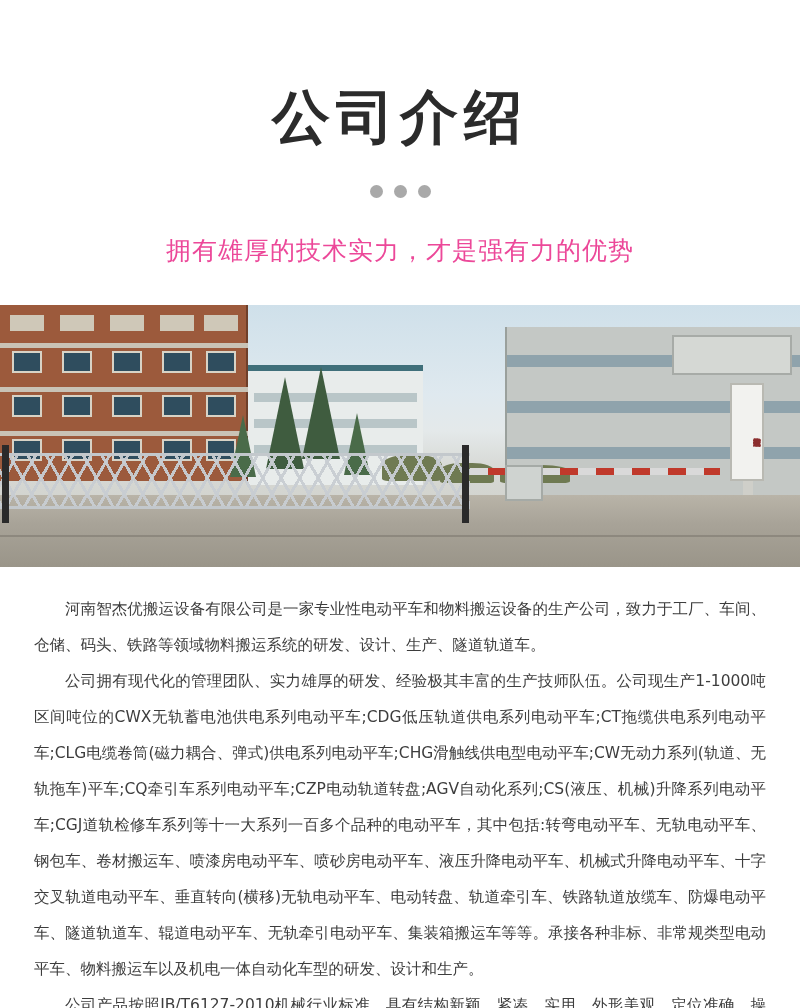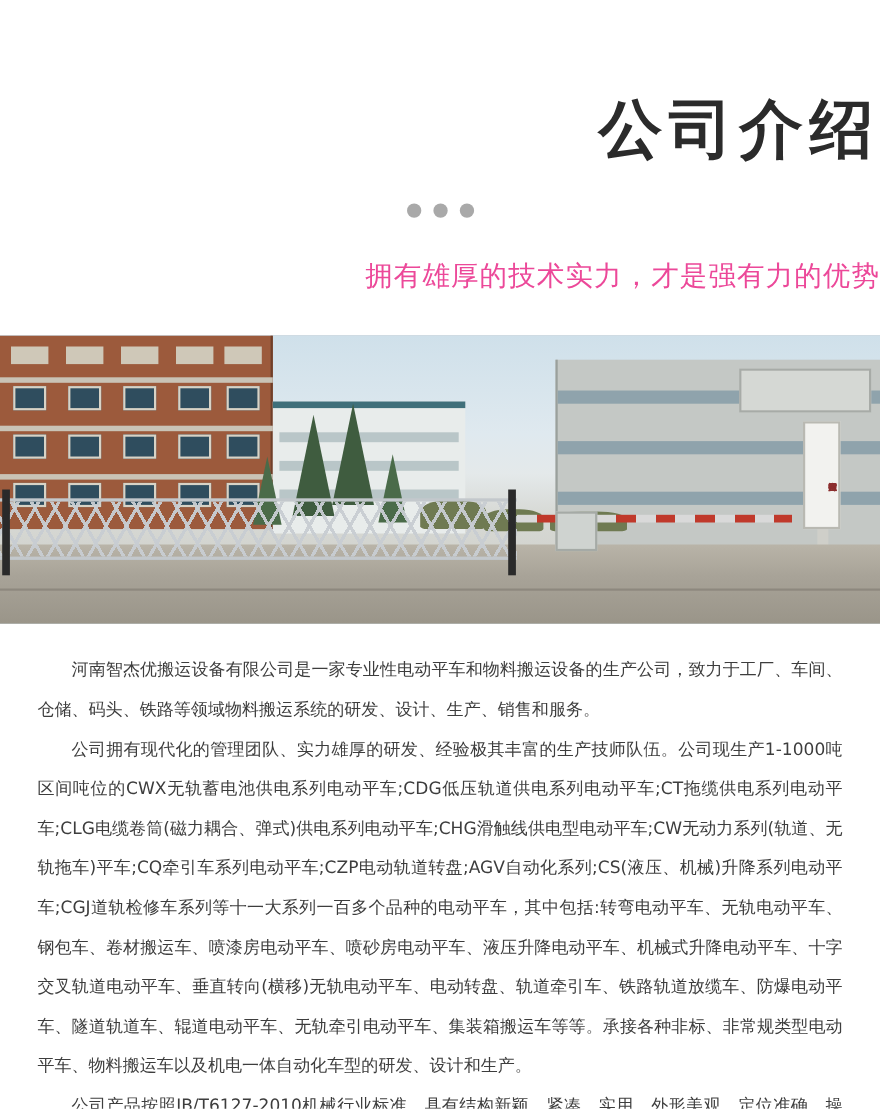--- a/index.html
+++ b/index.html
@@ -18,21 +18,21 @@
   .page {
     width: 800px;
     height: 1008px;
     position: relative;
     background: #ffffff;
   }
 
   
   .header {
     padding-top: 84px;
-    text-align: right;
+    text-align: center;
   }
   .title {
     font-size: 58px;
     font-weight: bold;
     letter-spacing: 6px;
     color: #2b2b2b;
     line-height: 1.15;
     margin: 0;
     font-family: "DejaVu Sans", "Liberation Sans", sans-serif;
   }
@@ -300,18 +300,18 @@
     <div class="road-line"></div>
 
     <div class="barrier"></div>
     <div class="guard-box"></div>
     <div class="gate"></div>
     <div class="gate-post" style="left:2px;"></div>
     <div class="gate-post" style="left:462px;"></div>
   </div>
 
   <div class="content">
-    <p>河南智杰优搬运设备有限公司是一家专业性电动平车和物料搬运设备的生产公司，致力于工厂、车间、仓储、码头、铁路等领域物料搬运系统的研发、设计、生产、销售和服务。</p>
+    <p>河南智杰优搬运设备有限公司是一家专业性电动平车和物料搬运设备的生产公司，致力于工厂、车间、仓储、码头、铁路等领域物料搬运系统的研发、设计、生产、隧道轨道车。</p>
     <p>公司拥有现代化的管理团队、实力雄厚的研发、经验极其丰富的生产技师队伍。公司现生产1-1000吨区间吨位的CWX无轨蓄电池供电系列电动平车;CDG低压轨道供电系列电动平车;CT拖缆供电系列电动平车;CLG电缆卷筒(磁力耦合、弹式)供电系列电动平车;CHG滑触线供电型电动平车;CW无动力系列(轨道、无轨拖车)平车;CQ牵引车系列电动平车;CZP电动轨道转盘;AGV自动化系列;CS(液压、机械)升降系列电动平车;CGJ道轨检修车系列等十一大系列一百多个品种的电动平车，其中包括:转弯电动平车、无轨电动平车、钢包车、卷材搬运车、喷漆房电动平车、喷砂房电动平车、液压升降电动平车、机械式升降电动平车、十字交叉轨道电动平车、垂直转向(横移)无轨电动平车、电动转盘、轨道牵引车、铁路轨道放缆车、防爆电动平车、隧道轨道车、辊道电动平车、无轨牵引电动平车、集装箱搬运车等等。承接各种非标、非常规类型电动平车、物料搬运车以及机电一体自动化车型的研发、设计和生产。</p>
     <p>公司产品按照JB/T6127-2010机械行业标准，具有结构新颖、紧凑、实用、外形美观，定位准确，操作简单、方便，转弯行驶平稳，爬坡能力强，行驶距离远，噪音低，易维护，可进行有线或无线操作等优点。</p>
   </div>
 
 </div>
 
 </body></html>

